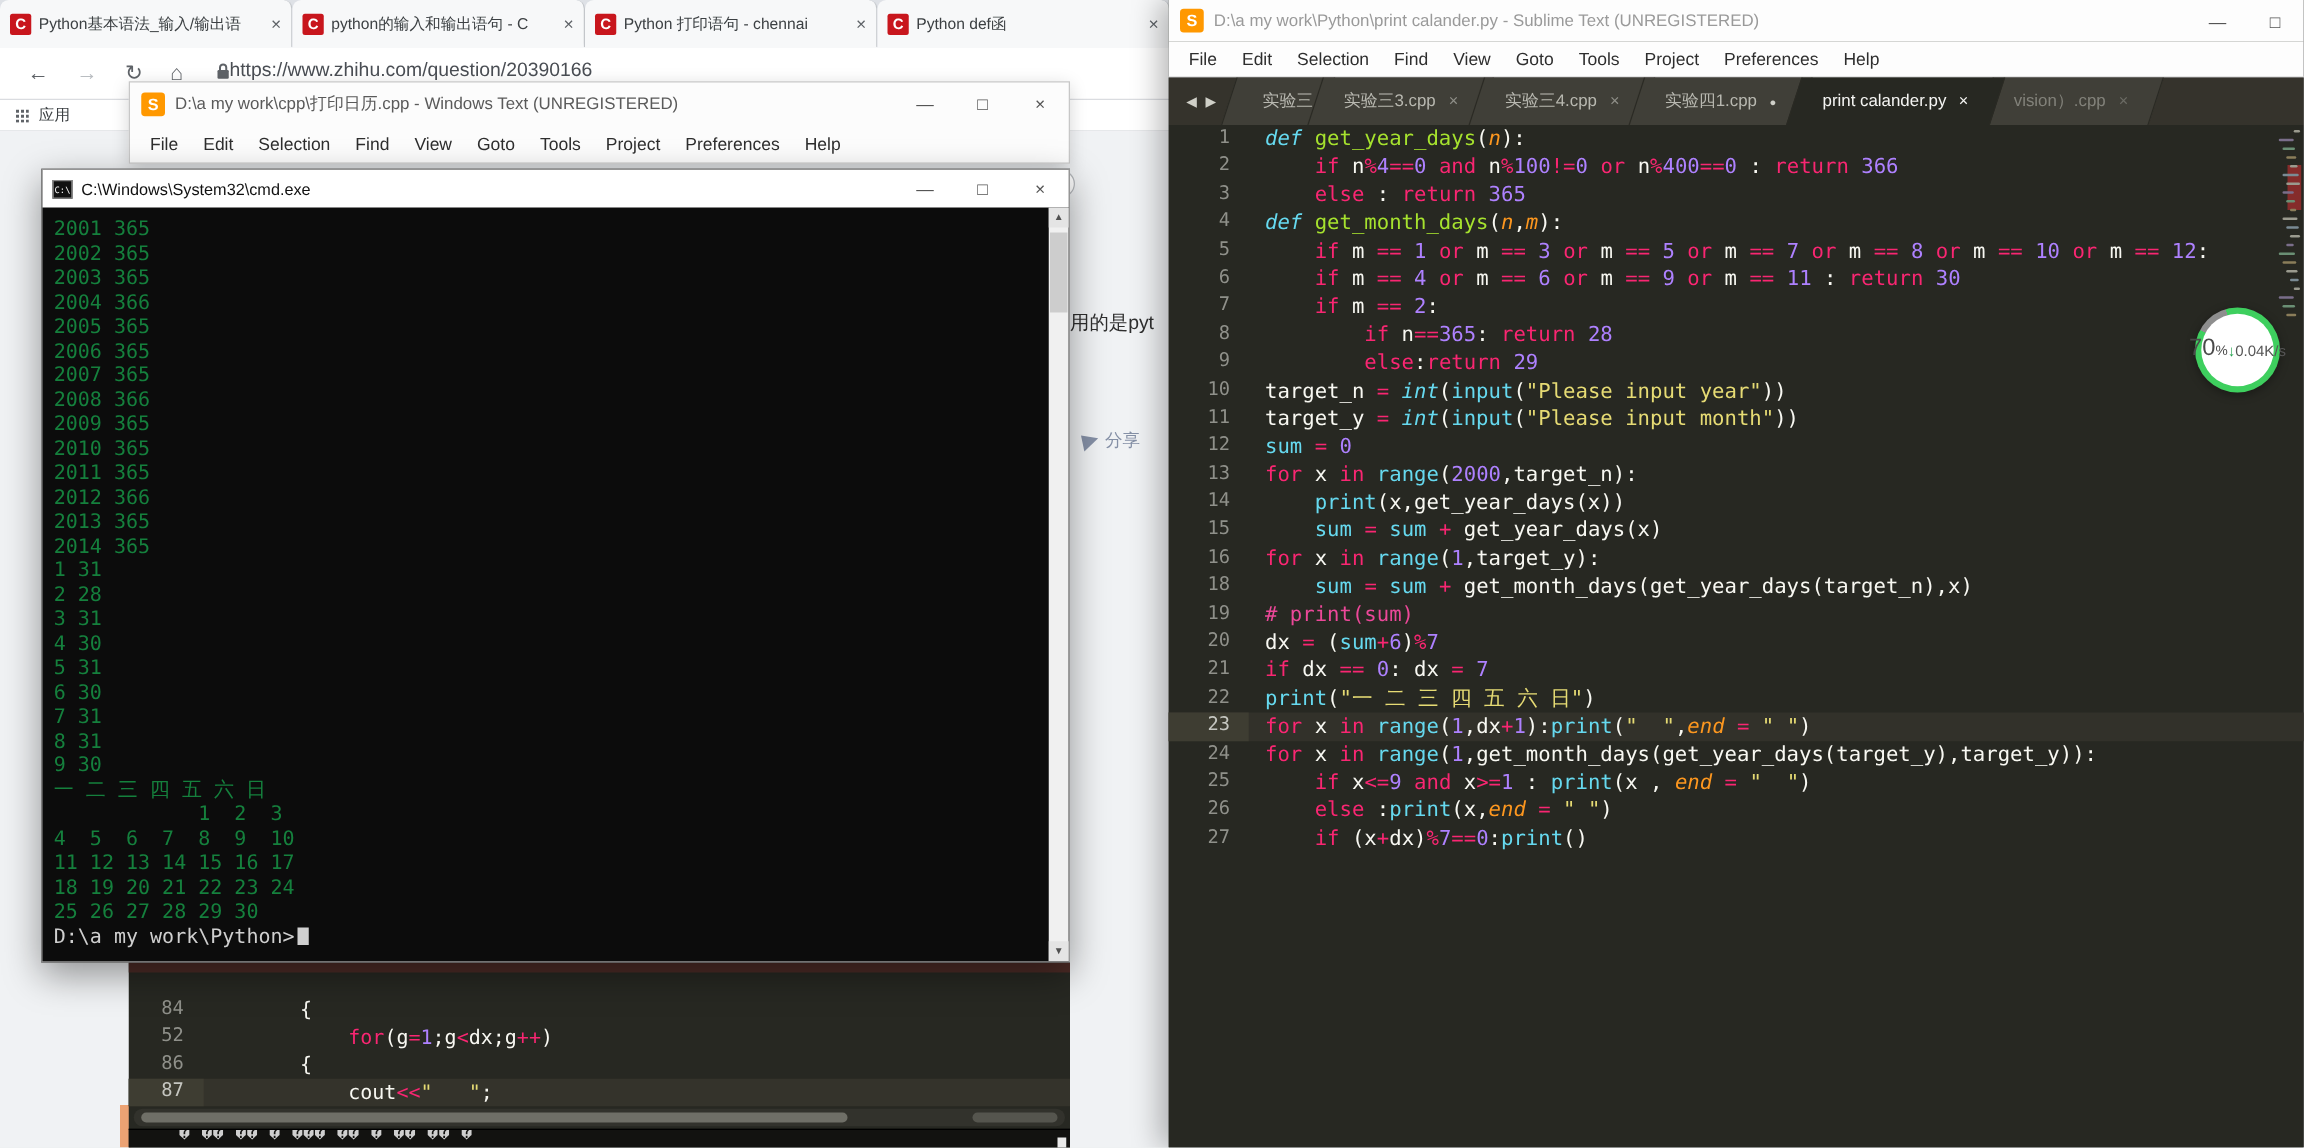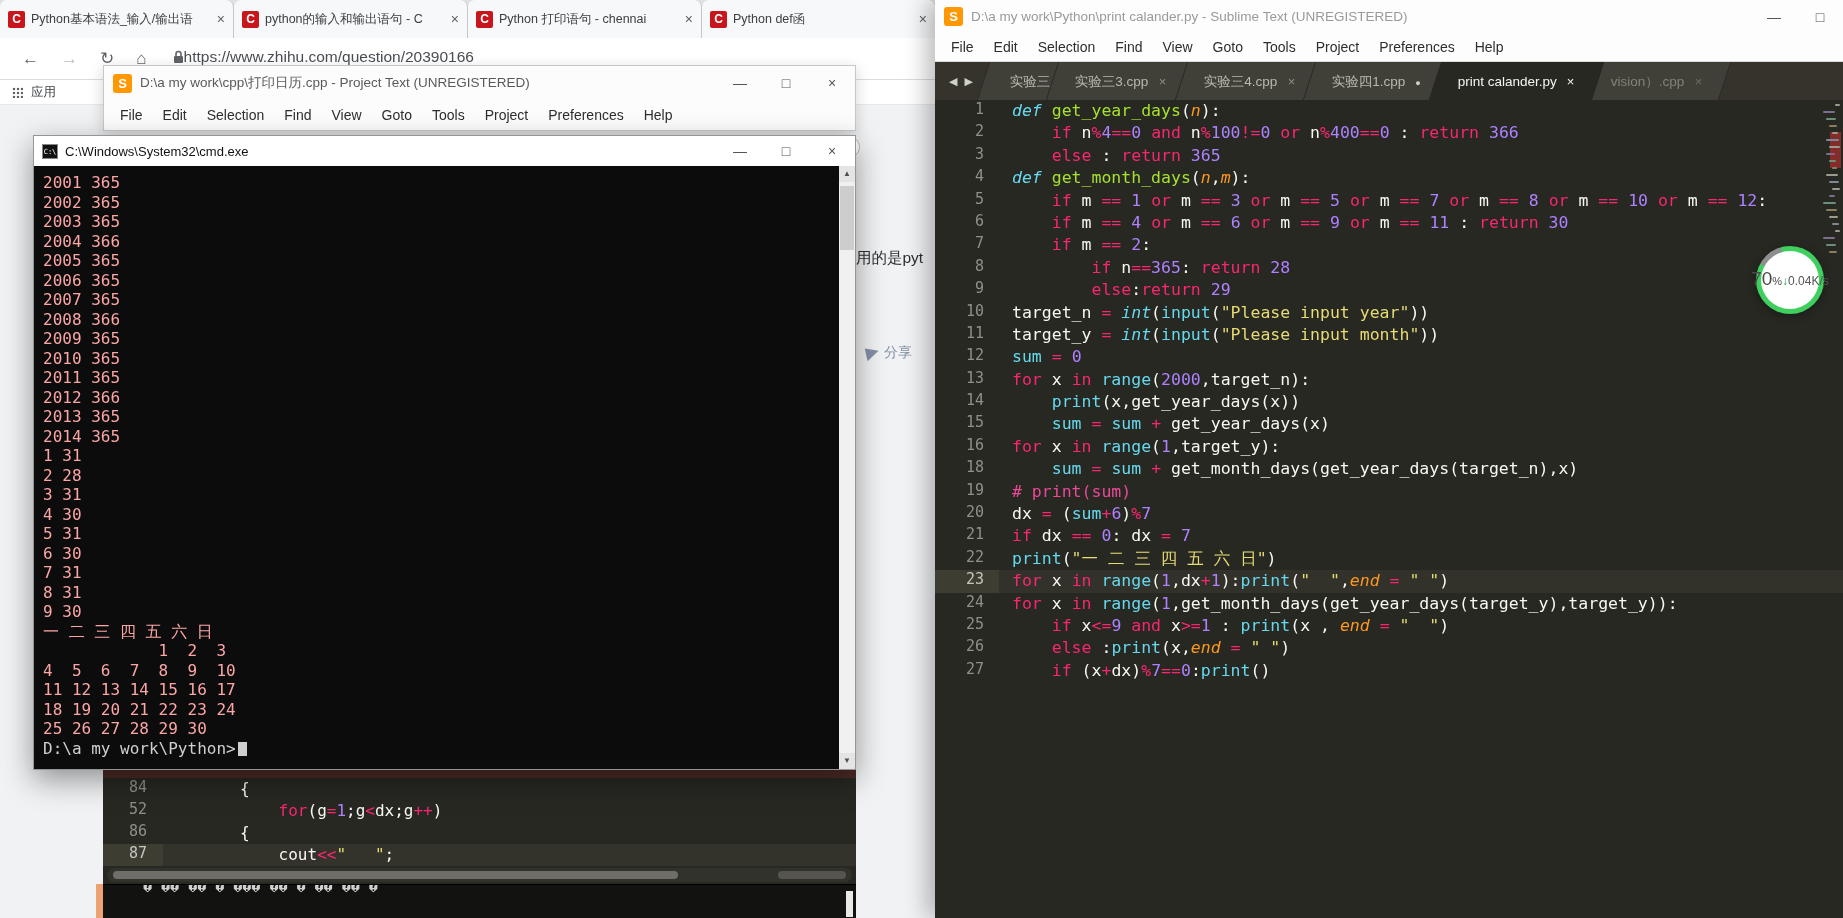--- a/index.html
+++ b/index.html
@@ -47,21 +47,21 @@
   .subl-titlebar { position:relative; height:34px; display:flex; align-items:center; }
   .subl-icon { width:19px; height:19px; background:#ff9800; border-radius:3px; color:#fff; font-weight:bold;
                font-size:13px; line-height:19px; text-align:center; margin:0 8px 0 9px; flex:0 0 19px; }
   .subl-title { font-size:13.5px; color:#5a5a5a; white-space:nowrap; overflow:hidden; }
   .subl-menubar { height:30px; display:flex; align-items:center; padding-left:6px; }
   .menu-item { font-size:14px; color:#2e2e2e; padding:0 10px; }
 
   
   #subl-bottom { position:absolute; left:103px; top:770px; width:753px; height:148px; background:#272822; }
   #subl-bottom .maroon { height:8px; background:#4c2b26; }
-  .codearea { position:relative; }
+  .codearea { position:relative;margin-top:19px; }
   .crow { display:flex; height:22px; line-height:22px; }
   .crow .gut { width:60px; text-align:right; padding-right:16px; color:#8f908a;
                font:15px "DejaVu Sans Mono", monospace; flex:0 0 60px; }
   .crow .src { font:16px/22px "DejaVu Sans Mono", monospace; white-space:pre; color:#f8f8f2; }
   .crow.hl { background:#34332b; }
   .crow.hl .gut { background:#3e3d32; color:#c5c6c0; }
   .tk-w{color:#f8f8f2} .tk-p{color:#f92672} .tk-n{color:#ae81ff} .tk-s{color:#e6db74}
   .tk-g{color:#a6e22e} .tk-c{color:#66d9ef} .tk-ci{color:#66d9ef;font-style:italic}
   .tk-o{color:#fd971f;font-style:italic} .tk-m{color:#ec4899}
   #hscroll { position:relative; height:14px; margin:2px 4px 0 4px; background:#32322c; border-radius:7px; }
@@ -74,21 +74,21 @@
   #console .cscroll { position:absolute; right:3px; bottom:3px; width:7px; height:26px; background:#e9e9e9; }
 
   
   #cmdwin { position:absolute; left:33px; top:135px; width:823px; height:635px; background:#0c0c0c;
             border:1px solid #959595; box-shadow:0 10px 28px rgba(0,0,0,.4); }
   #cmd-titlebar { position:relative; height:30px; background:#fff; display:flex; align-items:center; }
   #cmd-icon { width:16px; height:15px; background:#111; color:#fff; font-size:7px; line-height:15px;
               text-align:center; margin:0 7px 0 8px; border:1px solid #888; flex:0 0 16px; font-family:"DejaVu Sans Mono",monospace; }
   #cmd-title { font-size:13px; color:#111; }
   #cmd-body { position:relative; height:603px; overflow:hidden; }
-  #cmd-lines { padding:7px 0 0 9px; font:16px/19.5px "DejaVu Sans Mono", monospace; color:#fca5a5; white-space:pre; }
+  #cmd-lines { padding:7px 0 0 9px; font:16px/19.5px "DejaVu Sans Mono", monospace; color:#15803d; white-space:pre; }
   #cmd-prompt-row { font:16px/19.5px "DejaVu Sans Mono", monospace; color:#cfcfcf; padding-left:9px; white-space:pre; }
   #cursor { display:inline-block; width:9px; height:14px; background:#cfcfcf; vertical-align:-2px; margin-left:2px; }
   #cmd-scroll { position:absolute; right:0; top:0; width:16px; height:603px; background:#f0f0f0; }
   .sbarrow { position:absolute; left:0; width:16px; height:16px; background:#e4e4e4; color:#505050;
              font-size:8px; text-align:center; line-height:16px; }
   #cmd-thumb { position:absolute; left:1px; top:20px; width:14px; height:64px; background:#cdcdcd; }
 
   
   #subr { position:absolute; left:935px; top:0; width:908px; height:918px; background:#272822;
           box-shadow:-8px 0 22px rgba(0,0,0,.28); }
@@ -176,21 +176,21 @@
     <div class="pagefrag" id="share">
       <span class="plane"></span>
       <span>分享</span>
     </div>
   </div>
   <div id="orangestrip"></div>
 
   <div id="subl-top">
     <div class="subl-titlebar">
       <div class="subl-icon">S</div>
-      <div class="subl-title">D:\a my work\cpp\打印日历.cpp - Project Text (UNREGISTERED)</div>
+      <div class="subl-title">D:\a my work\cpp\打印日历.cpp - Windows Text (UNREGISTERED)</div>
       <div class="winbtns">
         <span class="winbtn">—</span>
         <span class="winbtn">□</span>
         <span class="winbtn">×</span>
       </div>
     </div>
     <div class="subl-menubar" id="subl-menu">
         <span class="menu-item">File</span>
         <span class="menu-item">Edit</span>
         <span class="menu-item">Selection</span>

